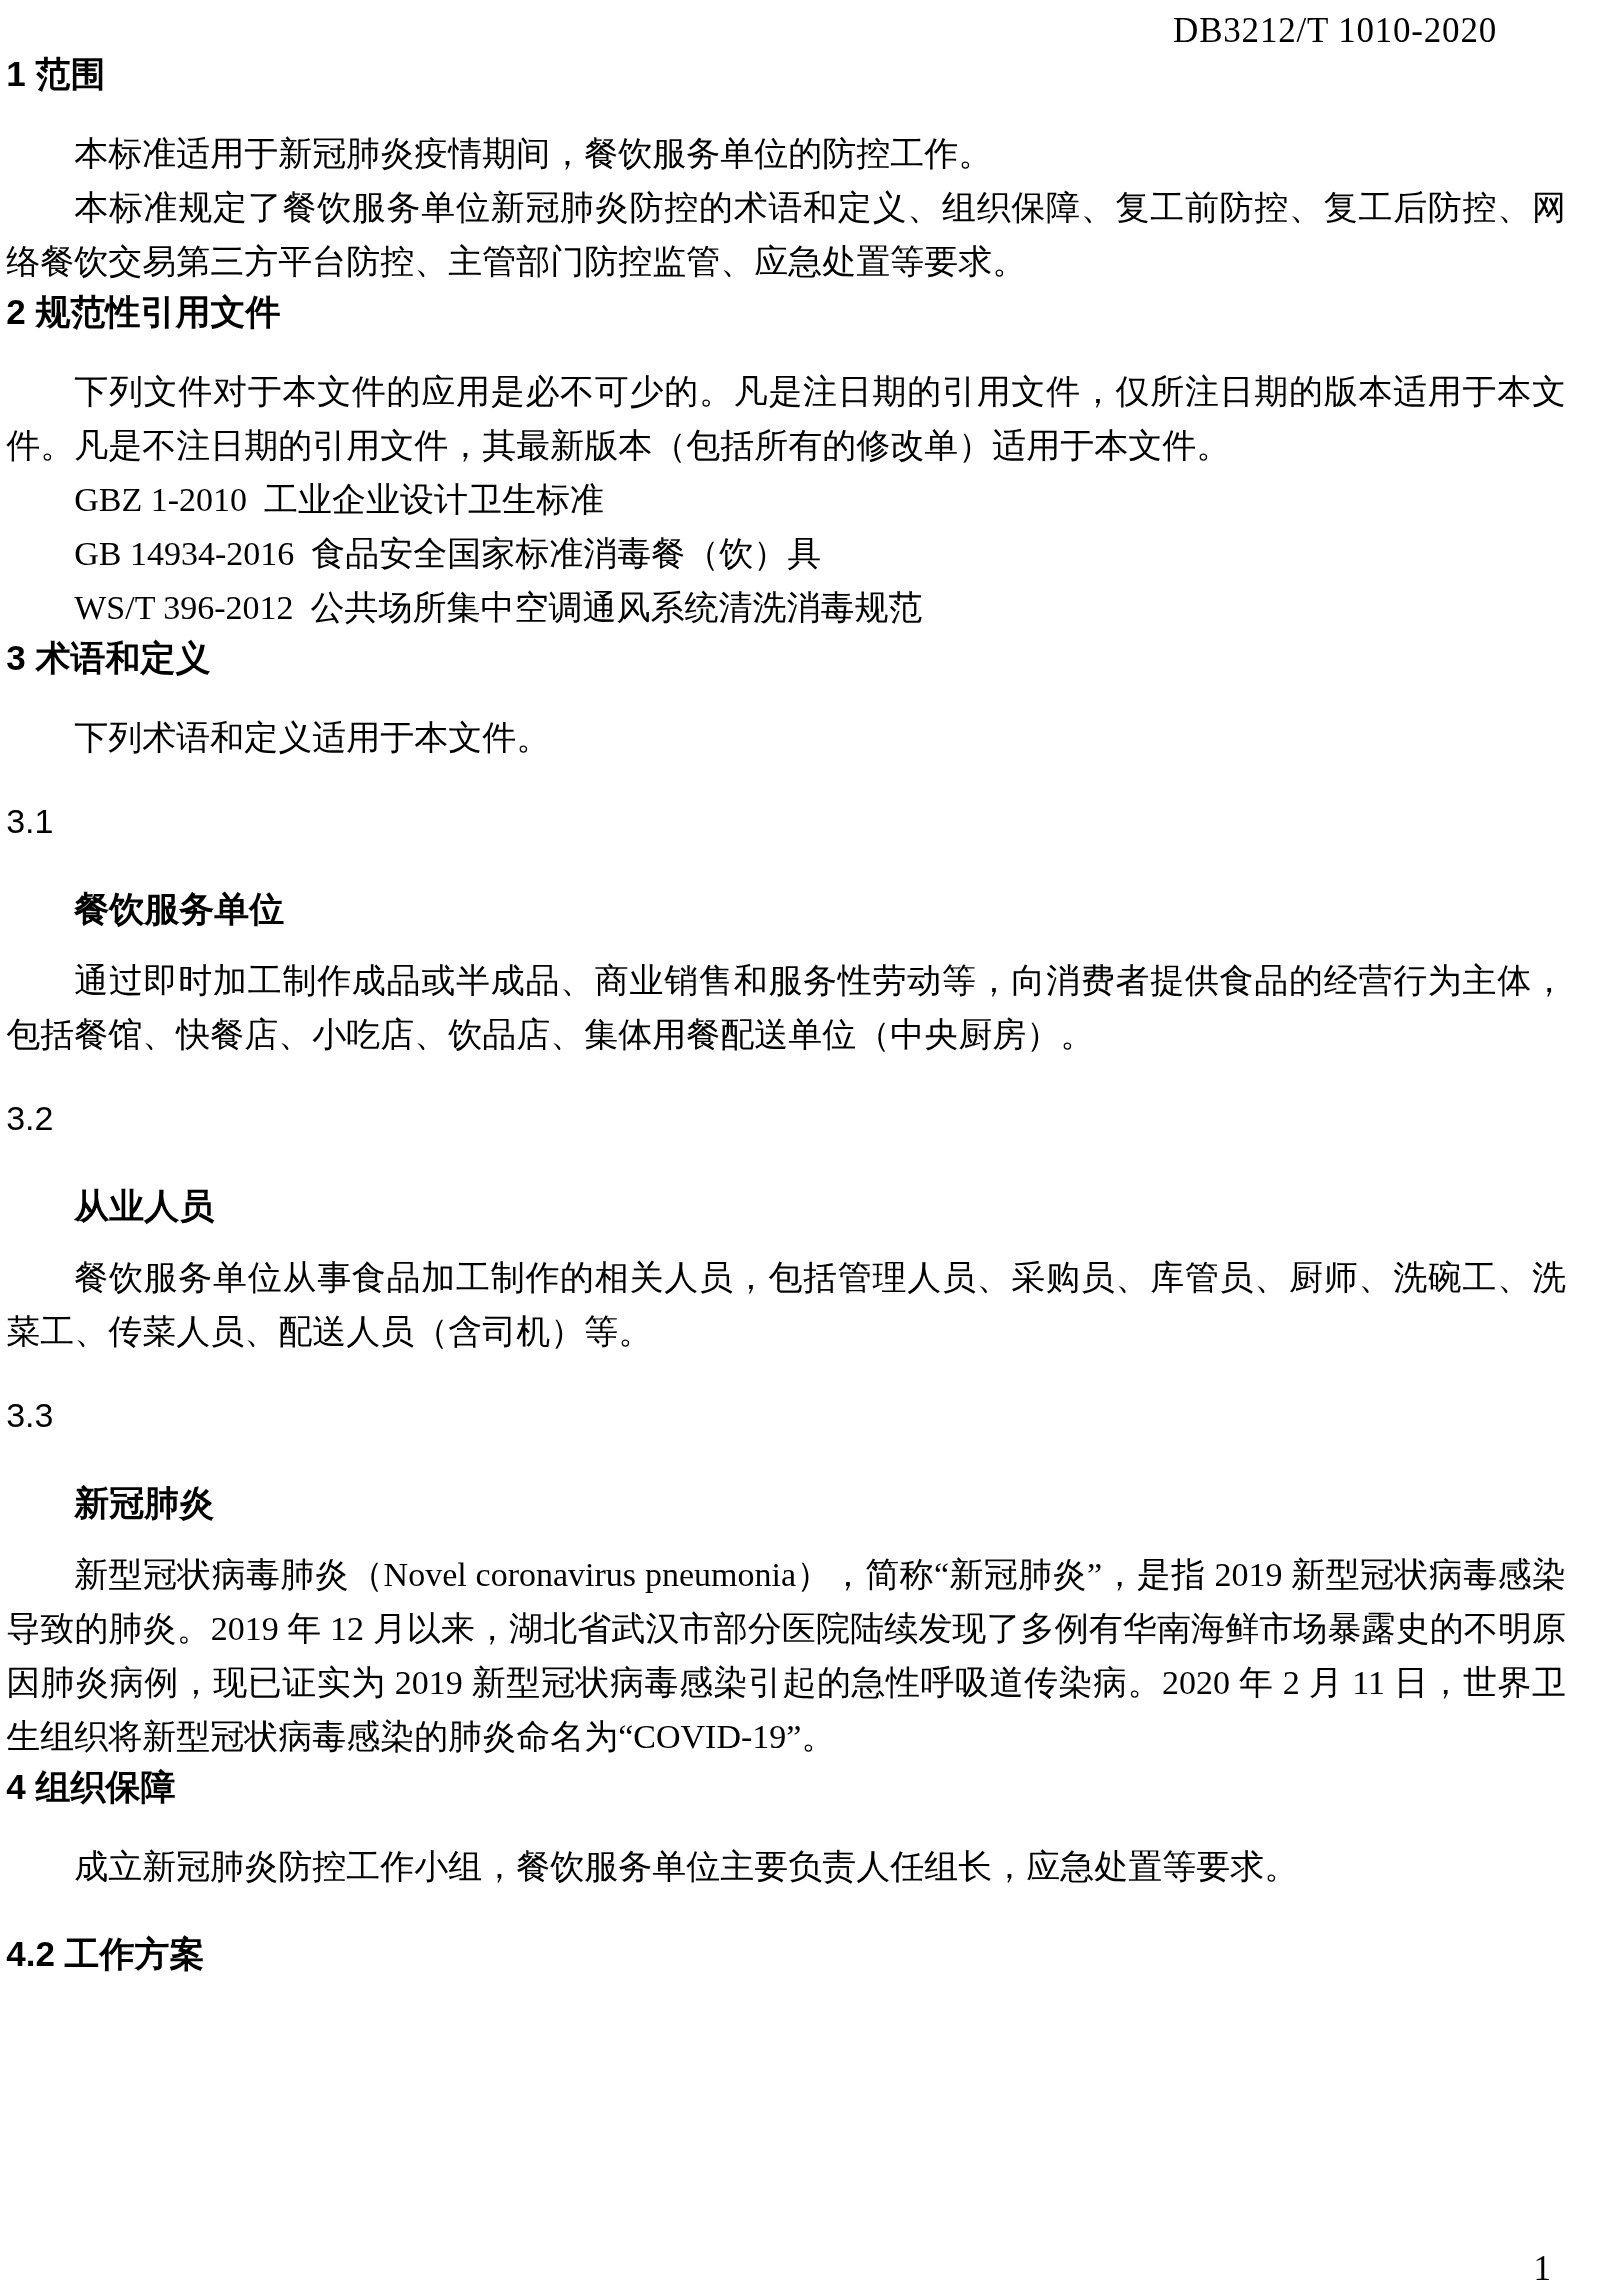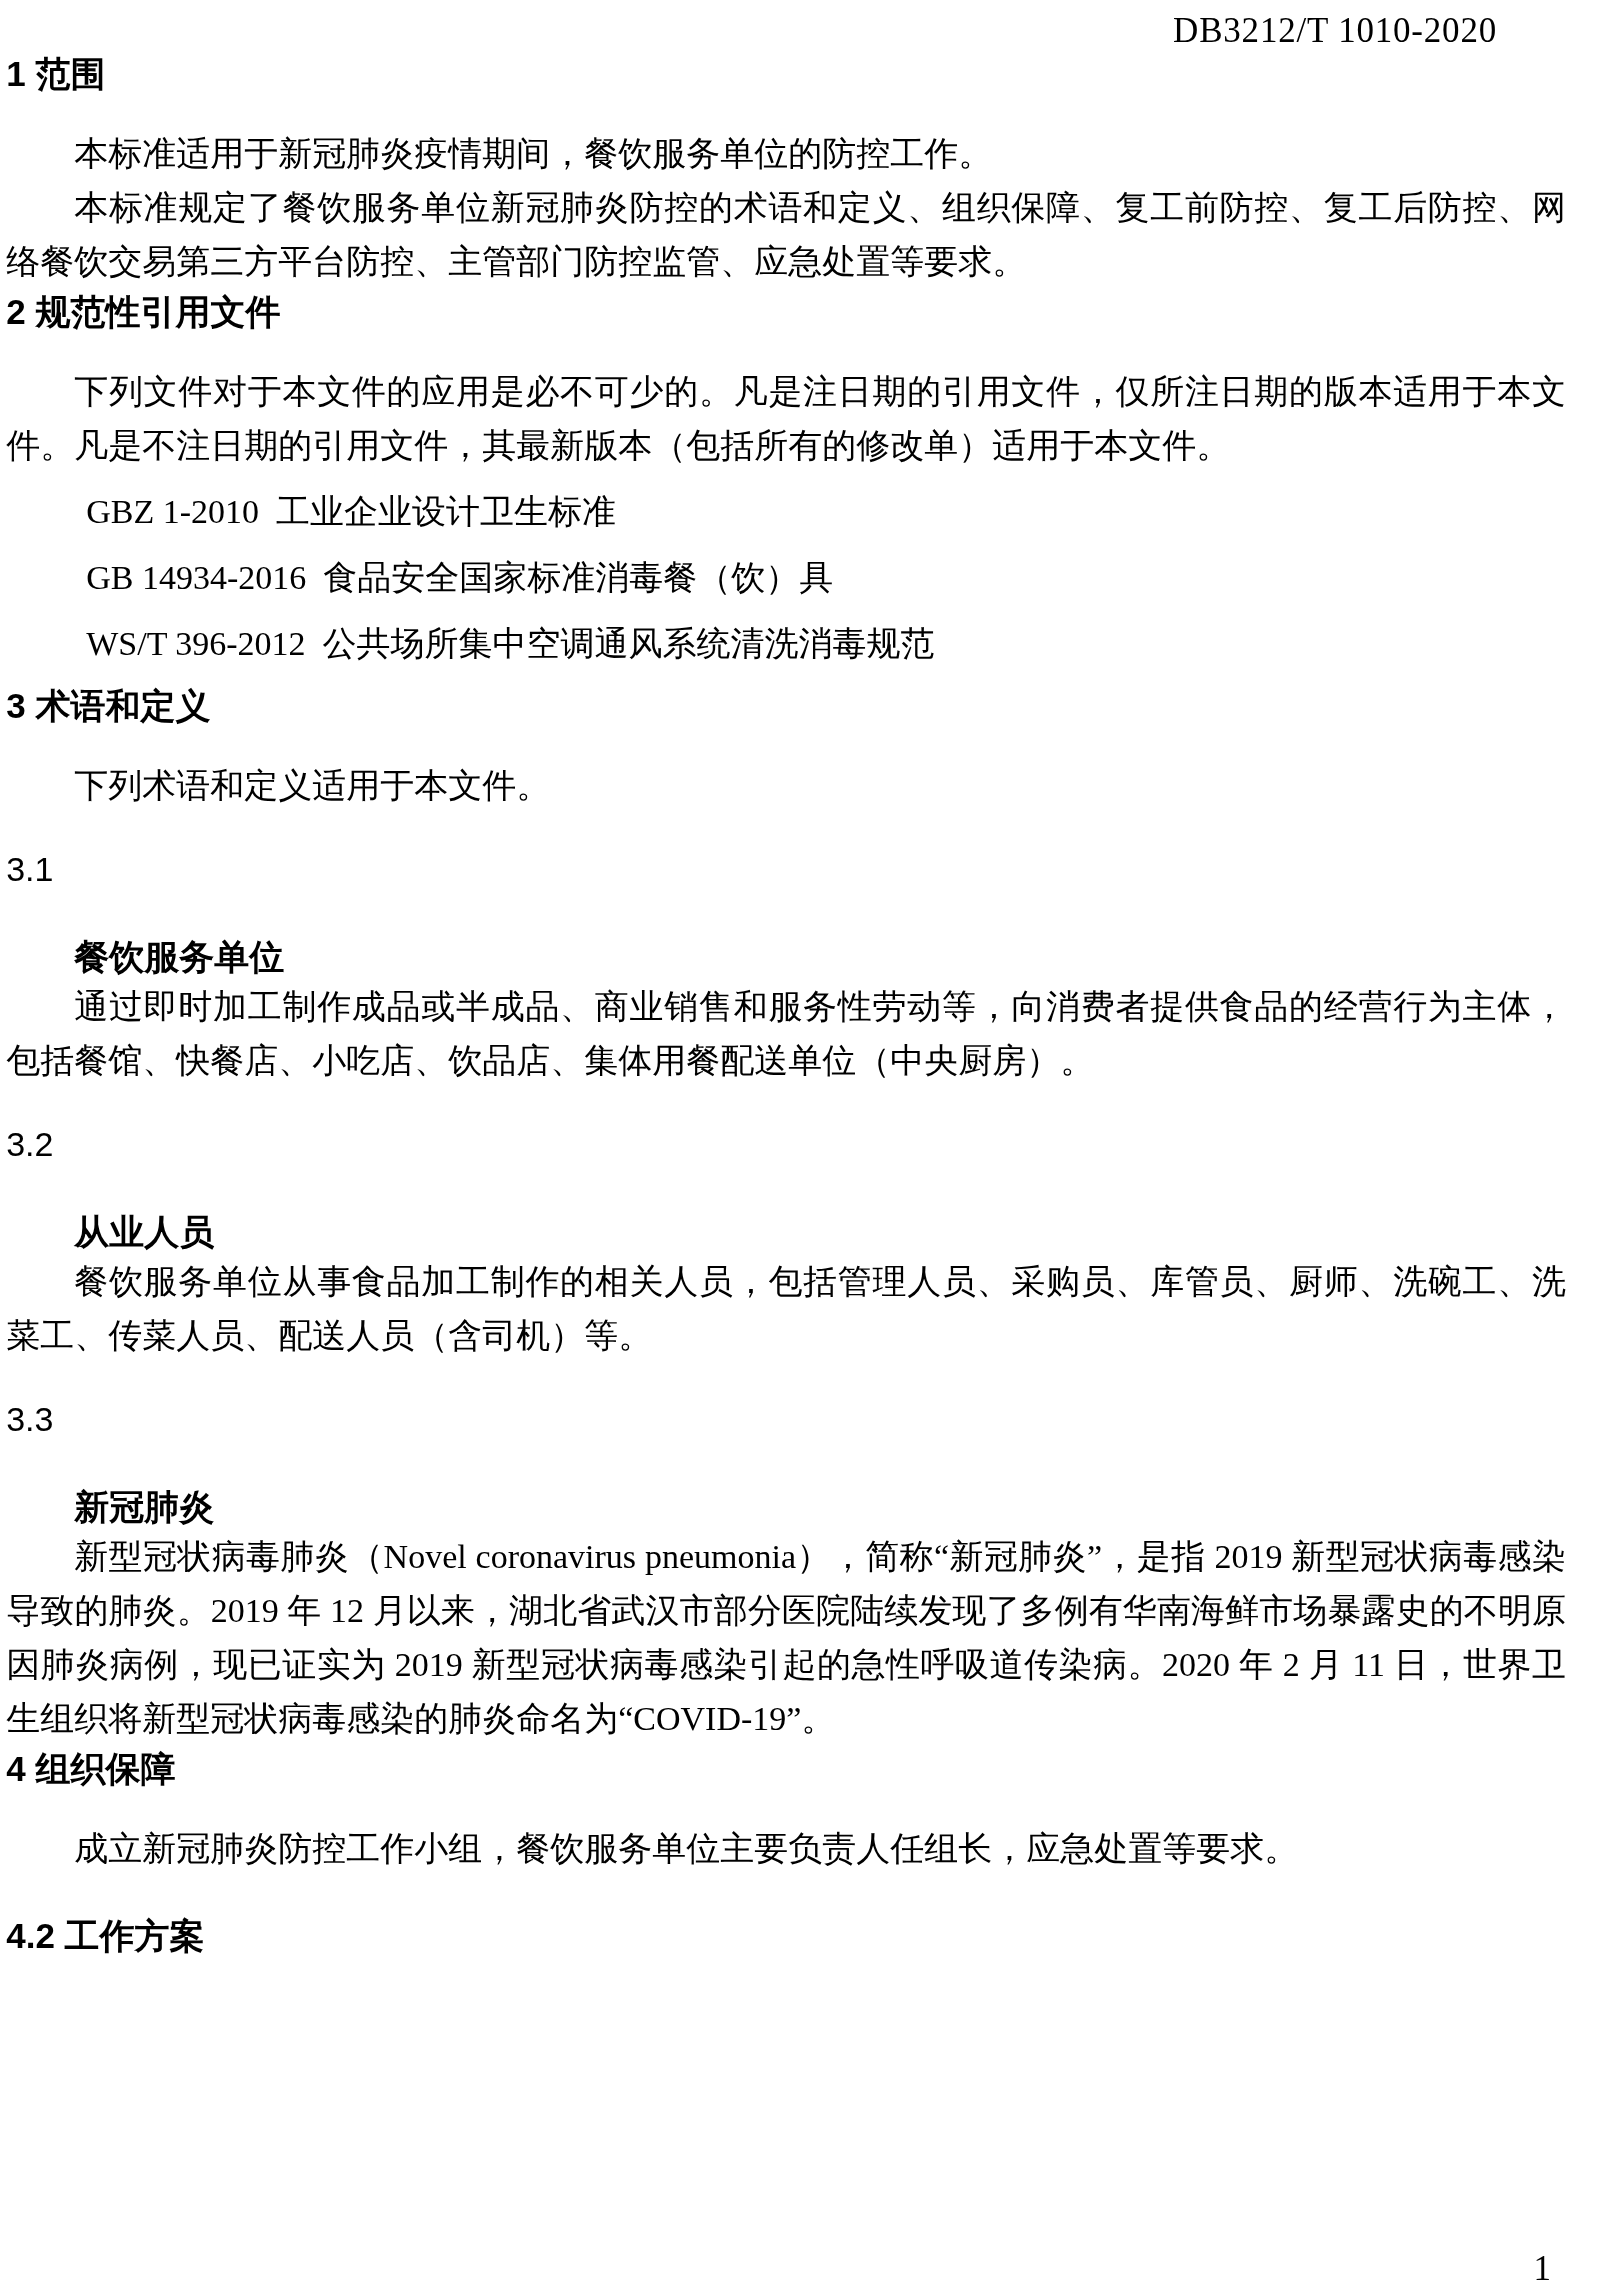--- a/index.html
+++ b/index.html
@@ -70,24 +70,24 @@
   
   .para {
     margin: 31px 0 0 0;
     font-size: 34px;
     line-height: 54px;
     text-indent: 2em;
     text-align: justify;
     text-justify: inter-ideograph;
   }
   .para + .para { margin-top: 0; }
-  .term + .para { margin-top: 2px; }
+  .term + .para { margin-top: 24px; }
   
   .ref {
-    margin: 12px;
+    margin: 0;
     font-size: 34px;
     line-height: 54px;
     padding-left: 68px;
     white-space: pre-wrap;
   }
   
   .page-no {
     position: absolute;
     right: 60px;
     top: 2249px;

